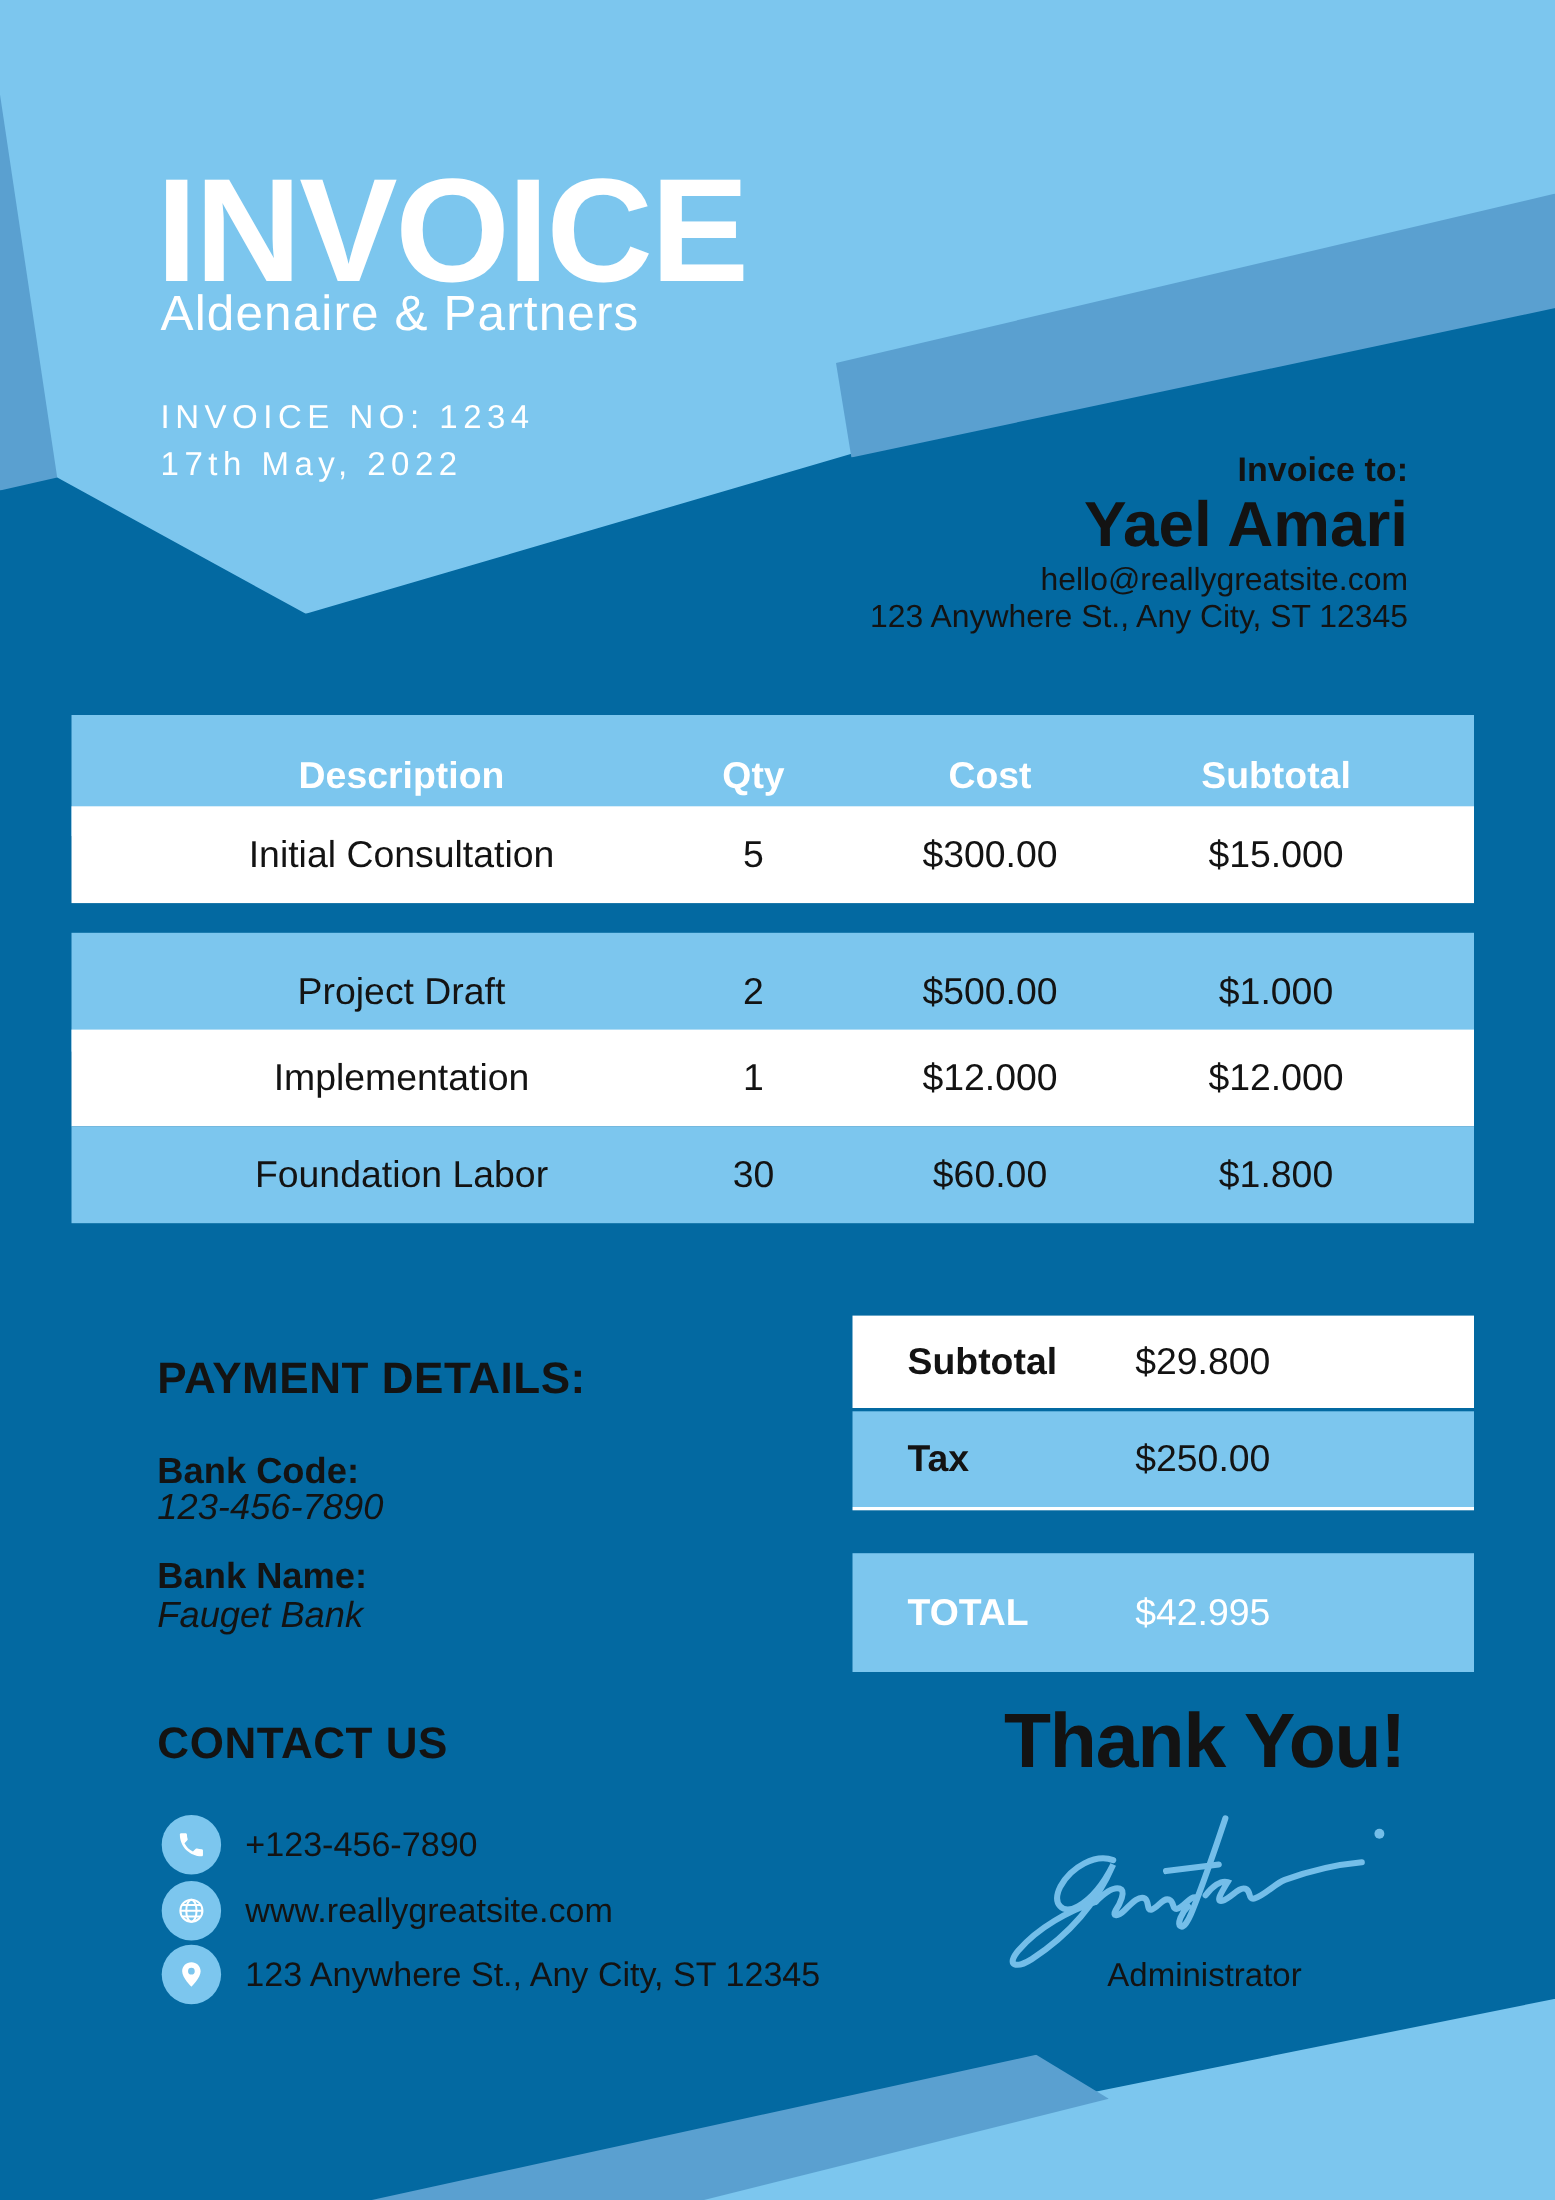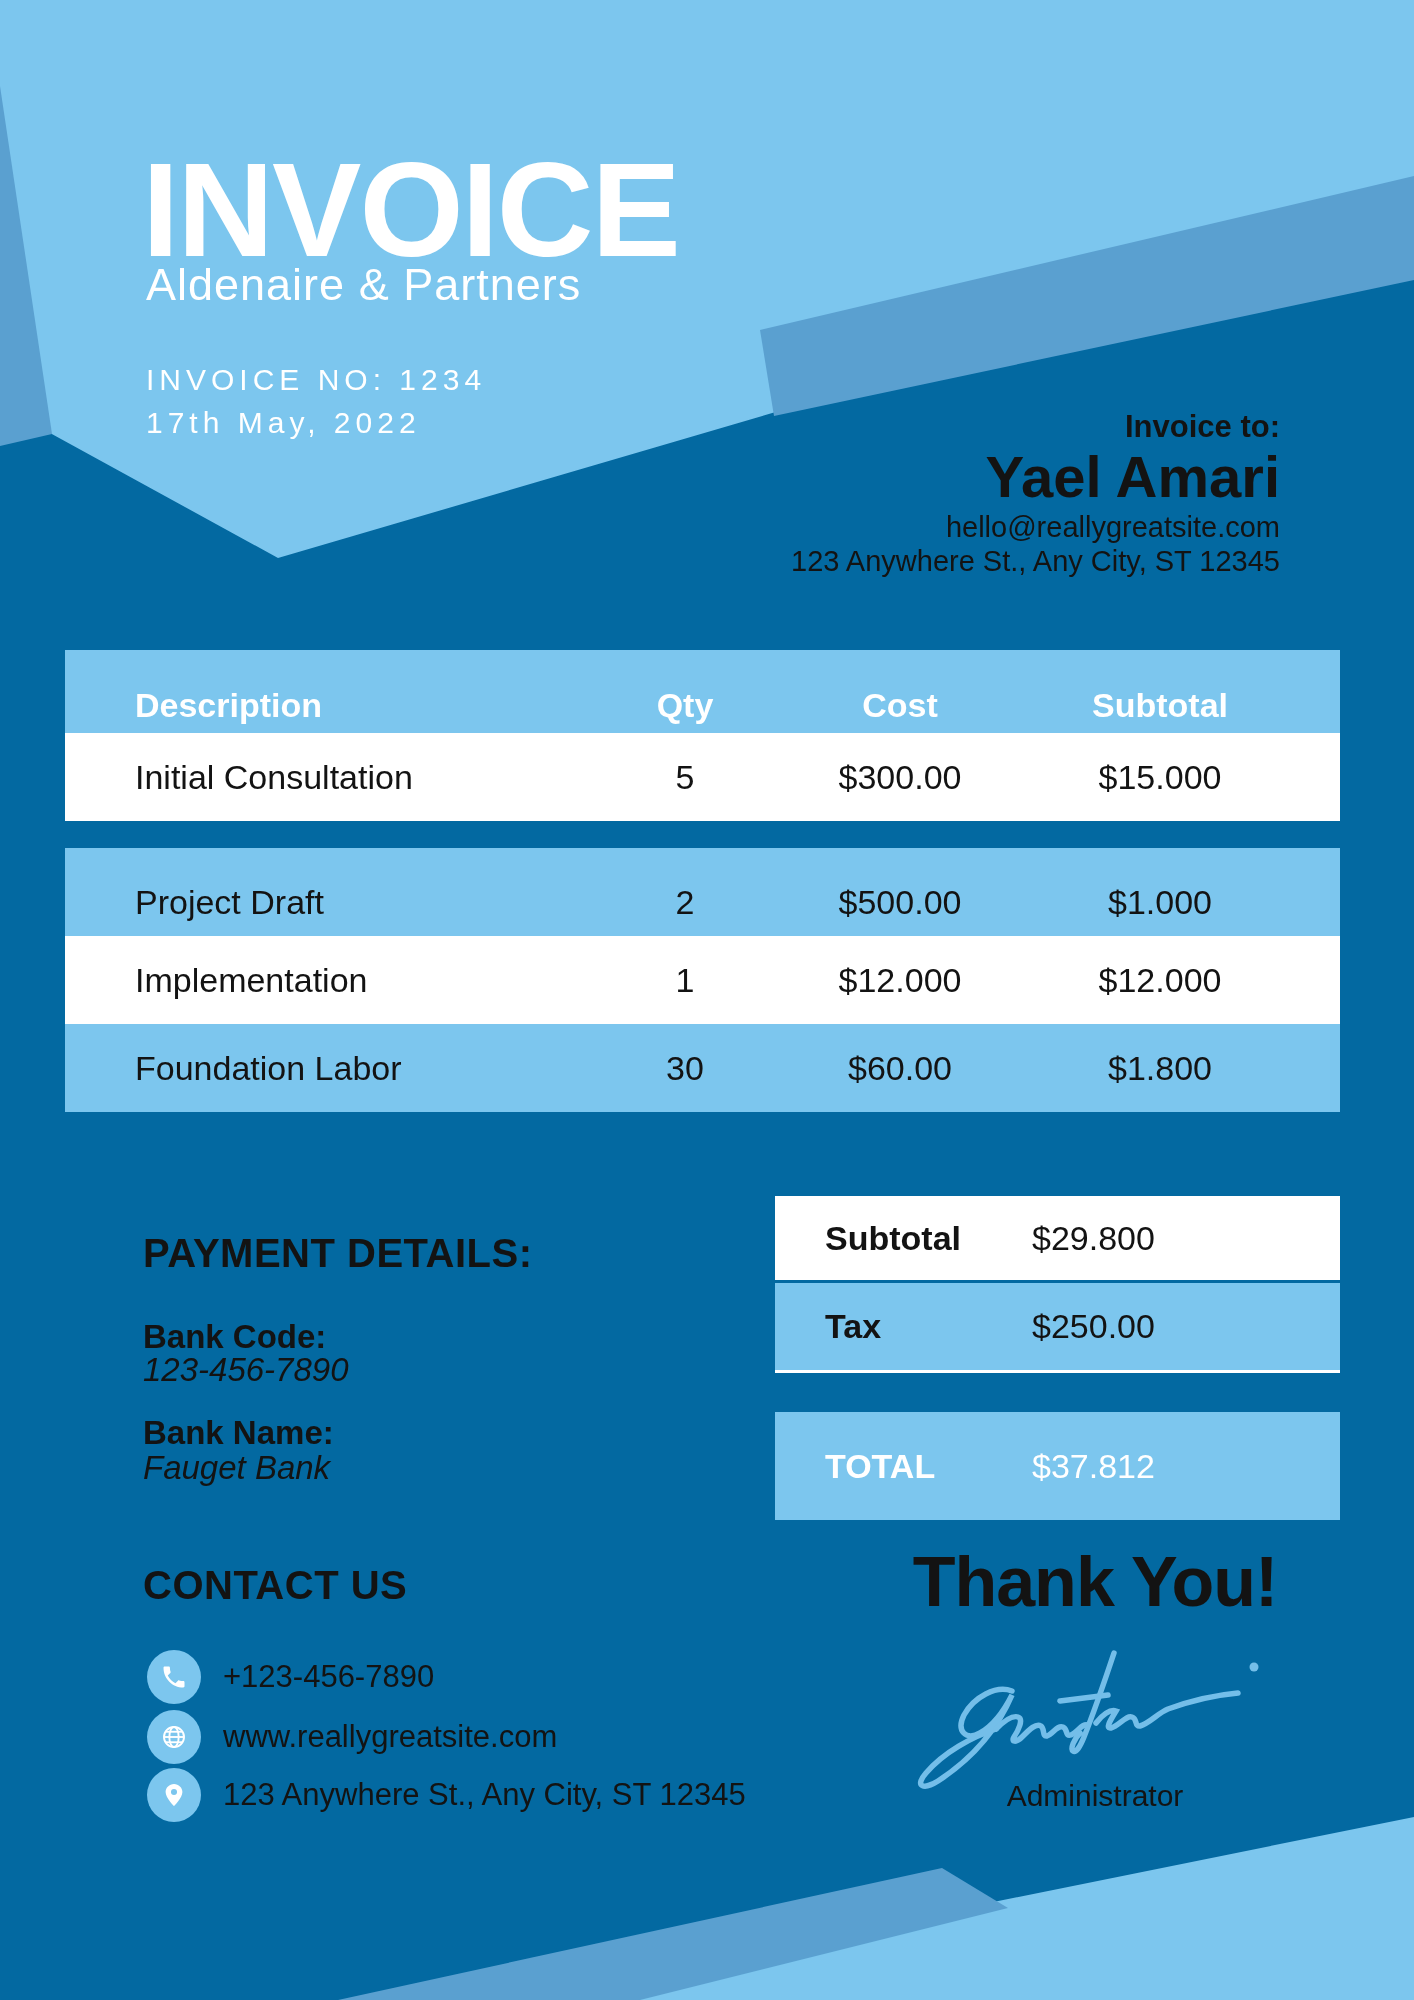--- a/index.html
+++ b/index.html
@@ -26,21 +26,21 @@
   .client-name{font-size:58px;font-weight:bold;line-height:62px;}
   .client-email{font-size:29px;line-height:34px;margin-top:2px;}
   .client-address{font-size:29px;line-height:35px;}
   
   .tbl-row{left:65px;width:1275px;display:grid;grid-template-columns:530px 180px 250px 315px;align-items:center;font-size:34px;}
   .tbl-header{top:650px;height:110px;background:#7CC6EE;color:#fff;font-weight:bold;}
   .row-0{top:733px;height:88px;background:#ffffff;}
   .row-1{top:848px;height:108px;background:#7CC6EE;}
   .row-2{top:936px;height:88px;background:#ffffff;}
   .row-3{top:1024px;height:88px;background:#7CC6EE;}
-  .cell-desc{padding-left:50px;text-align:left;margin-left:20px;}
+  .cell-desc{padding-left:50px;text-align:center;margin-left:20px;}
   .cell-c{text-align:center;}
   .cell-last{text-align:center;padding-right:45px;}
   
   .totals-row{left:775px;width:565px;display:grid;grid-template-columns:257px 1fr;align-items:center;font-size:34px;}
   .totals-row .t-label{padding-left:50px;font-weight:bold;}
   .t-subtotal{top:1196px;height:84px;background:#ffffff;}
   .t-tax{top:1283px;height:87px;background:#7CC6EE;}
   .t-total{top:1412px;height:108px;background:#7CC6EE;color:#ffffff;}
   .t-divider{left:775px;top:1370px;width:565px;height:3px;background:#ffffff;}
   
@@ -127,21 +127,21 @@
     <div class="t-label">Subtotal</div>
     <div class="t-value">$29.800</div>
   </div>
   <div class="abs totals-row t-tax">
     <div class="t-label">Tax</div>
     <div class="t-value">$250.00</div>
   </div>
   <div class="abs t-divider"></div>
   <div class="abs totals-row t-total">
     <div class="t-label">TOTAL</div>
-    <div class="t-value">$37.812</div>
+    <div class="t-value">$42.995</div>
   </div>
 
   <div class="abs pay-heading">PAYMENT DETAILS:</div>
   <div class="abs pay-label bank-code-label">Bank Code:</div>
   <div class="abs pay-value bank-code-value">123-456-7890</div>
   <div class="abs pay-label bank-name-label">Bank Name:</div>
   <div class="abs pay-value bank-name-value">Fauget Bank</div>
 
   <div class="abs contact-heading">CONTACT US</div>
 

